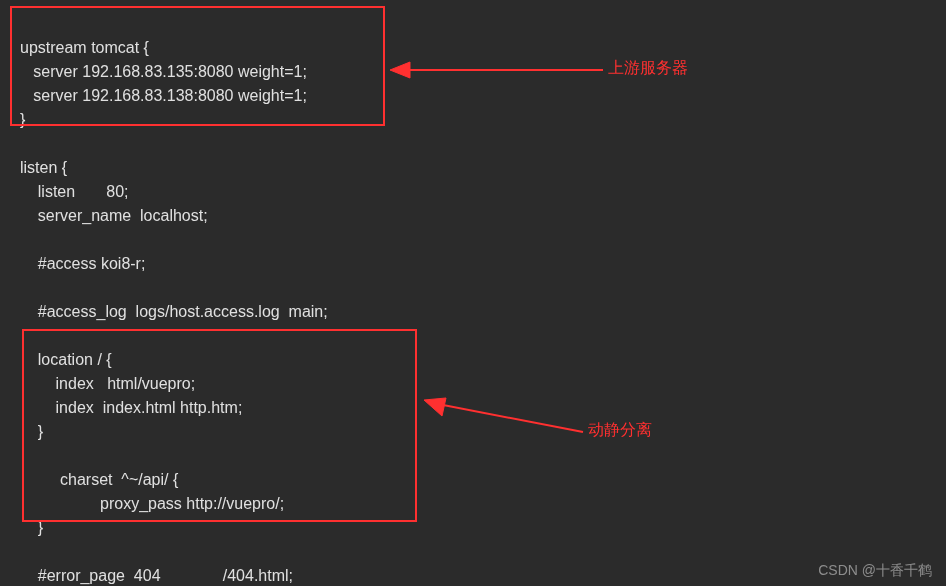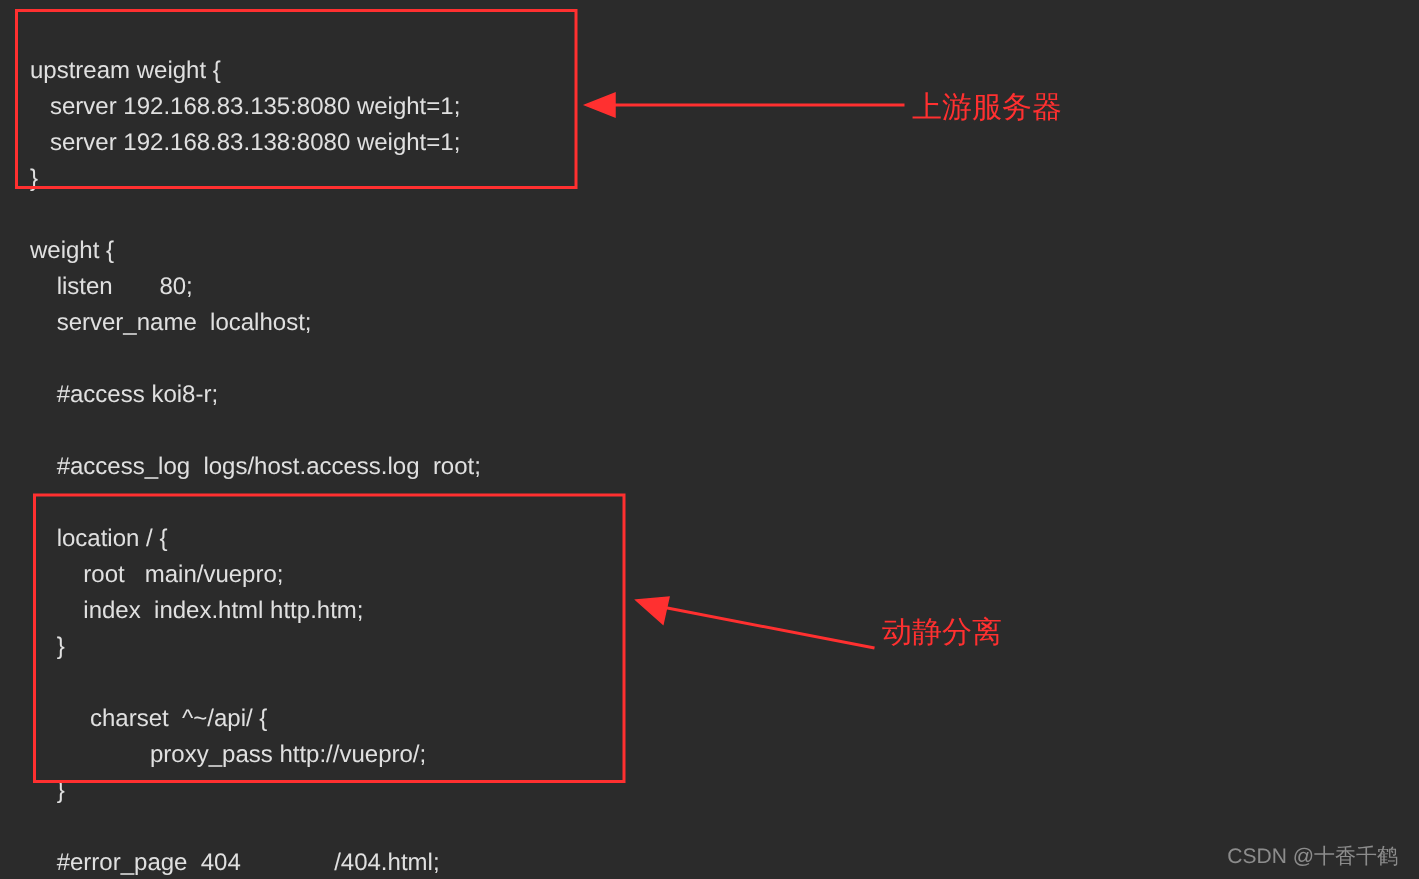--- a/index.html
+++ b/index.html
@@ -37,54 +37,54 @@
       height: 193px;
     }
     .arrow {
       position: absolute;
       stroke: #ff3030;
       fill: #ff3030;
     }
     .label {
       position: absolute;
       color: #ff3030;
-      font-size: 20px;
+      font-size: 16px;
       font-family: "Microsoft YaHei", sans-serif;
     }
     .label-upstream { left: 608px; top: 58px; }
-    .label-location { left: 588px; top: 408px; }
+    .label-location { left: 588px; top: 420px; }
     .watermark {
       position: absolute;
       right: 14px;
       bottom: 6px;
       color: rgba(220,220,220,0.55);
       font-size: 14px;
       font-family: "Microsoft YaHei", Arial, sans-serif;
       margin-left: 35px;
     }
   </style>
 </head>
 <body>
 
 <div class="code-area">
-<span>upstream weight {</span>
+<span>upstream tomcat {</span>
 <span>   server 192.168.83.135:8080 weight=1;</span>
 <span>   server 192.168.83.138:8080 weight=1;</span>
 <span>}</span>
 <span></span>
-<span>weight {</span>
+<span>listen {</span>
 <span>    listen       80;</span>
 <span>    server_name  localhost;</span>
 <span></span>
 <span>    #access koi8-r;</span>
 <span></span>
-<span>    #access_log  logs/host.access.log  root;</span>
+<span>    #access_log  logs/host.access.log  main;</span>
 <span></span>
 <span>    location / {</span>
-<span>        root   main/vuepro;</span>
+<span>        index   html/vuepro;</span>
 <span>        index  index.html http.htm;</span>
 <span>    }</span>
 <span></span>
 <span>         charset  ^~/api/ {</span>
 <span>                  proxy_pass http://vuepro/;</span>
 <span>    }</span>
 <span></span>
 <span>    #error_page  404              /404.html;</span>
 </div>
 

